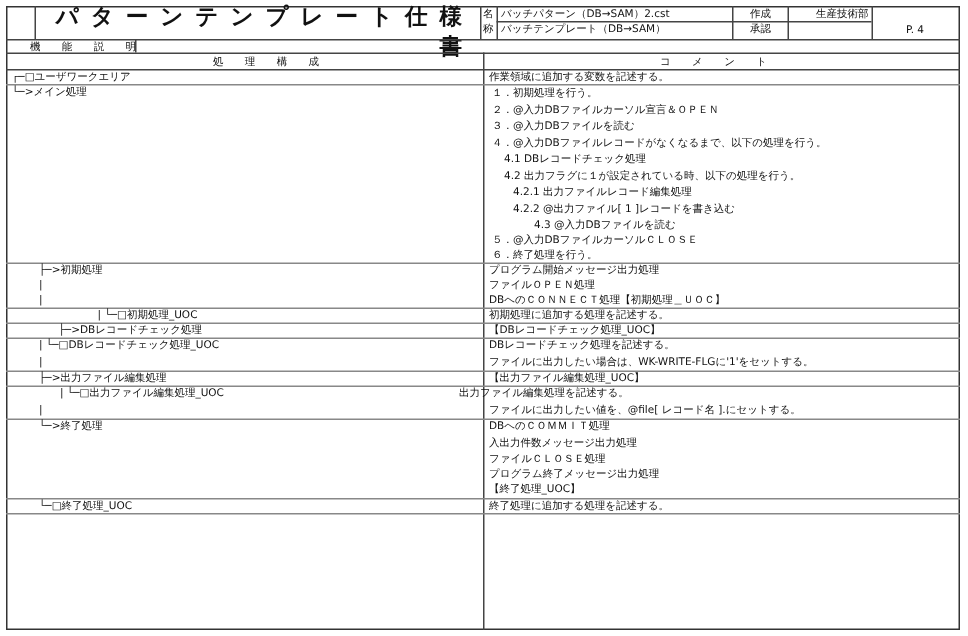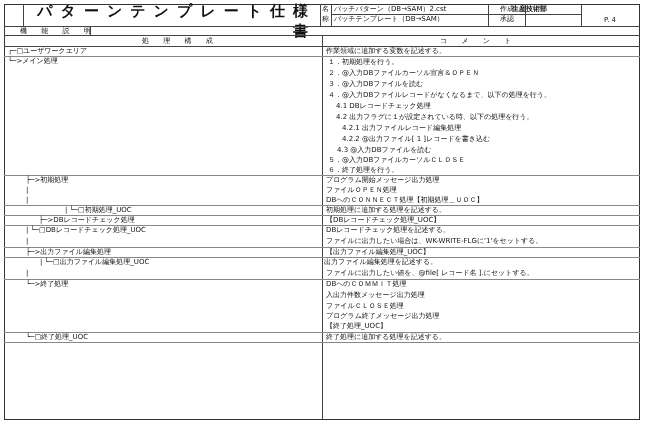--- a/index.html
+++ b/index.html
@@ -29,21 +29,21 @@
 <div class="txt" style="left:322px;top:15px;">称</div>
 <div class="vline" style="left:331px;top:4px;height:22px;"></div>
 <div class="txt" style="left:334px;top:5px;">バッチパターン（DB→SAM）2.cst</div>
 <div class="txt" style="left:334px;top:15px;">バッチテンプレート（DB→SAM）</div>
 <div class="hline" style="left:331px;top:14px;width:250px;"></div>
 
 <div class="vline" style="left:488px;top:4px;height:22px;"></div>
 <div class="txt" style="left:500px;top:5px;">作成</div>
 <div class="txt" style="left:500px;top:15px;">承認</div>
 <div class="vline" style="left:525px;top:4px;height:22px;"></div>
-<div class="txt" style="left:512px;top:5px;font-weight:bold;">生産技術部</div>
+<div class="txt" style="left:544px;top:5px;">生産技術部</div>
 <div class="txt" style="left:528px;top:15px;"></div>
 <div class="vline" style="left:581px;top:4px;height:22px;"></div>
 <div class="txt" style="left:604px;top:16px;">P. 4</div>
 
 <div class="hline" style="left:4px;top:26px;width:636px;"></div>
 <div class="txt hdr-label" style="left:20px;top:27px;">機 能 説 明</div>
 <div class="vline" style="left:90px;top:26px;height:9px;"></div>
 <div class="txt" style="left:94px;top:27px;"></div>
 <div class="hline" style="left:4px;top:35px;width:636px;"></div>
 
@@ -69,21 +69,21 @@
 
 <div class="txt tree" style="left:8px;top:57px;">└─&gt;メイン処理</div>
 <div class="txt" style="left:328px;top:58px;">１．初期処理を行う。</div>
 <div class="txt" style="left:328px;top:69px;">２．@入力DBファイルカーソル宣言＆ＯＰＥＮ</div>
 <div class="txt" style="left:328px;top:80px;">３．@入力DBファイルを読む</div>
 <div class="txt" style="left:328px;top:91px;">４．@入力DBファイルレコードがなくなるまで、以下の処理を行う。</div>
 <div class="txt" style="left:336px;top:102px;">  4.1 DBレコードチェック処理</div>
 <div class="txt" style="left:336px;top:113px;">  4.2 出力フラグに１が設定されている時、以下の処理を行う。</div>
 <div class="txt" style="left:342px;top:124px;">    4.2.1 出力ファイルレコード編集処理</div>
 <div class="txt" style="left:342px;top:135px;">    4.2.2 @出力ファイル[ 1 ]レコードを書き込む</div>
-<div class="txt" style="left:337px;top:146px;text-align:right;">  4.3 @入力DBファイルを読む</div>
+<div class="txt" style="left:356px;top:146px;text-align:right;">  4.3 @入力DBファイルを読む</div>
 <div class="txt" style="left:328px;top:156px;">５．@入力DBファイルカーソルＣＬＯＳＥ</div>
 <div class="txt" style="left:328px;top:166px;">６．終了処理を行う。</div>
 
 <div class="txt tree" style="left:26px;top:176px;">├─&gt;初期処理</div>
 <div class="txt tree" style="left:26px;top:186px;">|</div>
 <div class="txt tree" style="left:26px;top:196px;">|</div>
 <div class="txt" style="left:326px;top:176px;">プログラム開始メッセージ出力処理</div>
 <div class="txt" style="left:326px;top:186px;">ファイルＯＰＥＮ処理</div>
 <div class="txt" style="left:326px;top:196px;">DBへのＣＯＮＮＥＣＴ処理【初期処理＿ＵＯＣ】</div>
 
@@ -96,21 +96,21 @@
 <div class="txt tree" style="left:26px;top:226px;">|  └─□DBレコードチェック処理_UOC</div>
 <div class="txt tree" style="left:26px;top:237px;">|</div>
 <div class="txt" style="left:326px;top:226px;">DBレコードチェック処理を記述する。</div>
 <div class="txt" style="left:326px;top:237px;">ファイルに出力したい場合は、WK-WRITE-FLGに'1'をセットする。</div>
 
 <div class="txt tree" style="left:26px;top:248px;">├─&gt;出力ファイル編集処理</div>
 <div class="txt" style="left:326px;top:248px;">【出力ファイル編集処理_UOC】</div>
 
 <div class="txt tree" style="left:26px;top:258px;margin-left:14px;">|  └─□出力ファイル編集処理_UOC</div>
 <div class="txt tree" style="left:26px;top:269px;">|</div>
-<div class="txt" style="left:324px;top:258px;">出力ファイル編集処理を記述する。</div>
+<div class="txt" style="left:306px;top:258px;">出力ファイル編集処理を記述する。</div>
 <div class="txt" style="left:326px;top:269px;">ファイルに出力したい値を、@file[ レコード名 ].にセットする。</div>
 
 <div class="txt tree" style="left:26px;top:280px;">└─&gt;終了処理</div>
 <div class="txt" style="left:326px;top:280px;">DBへのＣＯＭＭＩＴ処理</div>
 <div class="txt" style="left:326px;top:291px;">入出力件数メッセージ出力処理</div>
 <div class="txt" style="left:326px;top:302px;">ファイルＣＬＯＳＥ処理</div>
 <div class="txt" style="left:326px;top:312px;">プログラム終了メッセージ出力処理</div>
 <div class="txt" style="left:326px;top:322px;">【終了処理_UOC】</div>
 
 <div class="txt tree" style="left:26px;top:333px;">   └─□終了処理_UOC</div>

